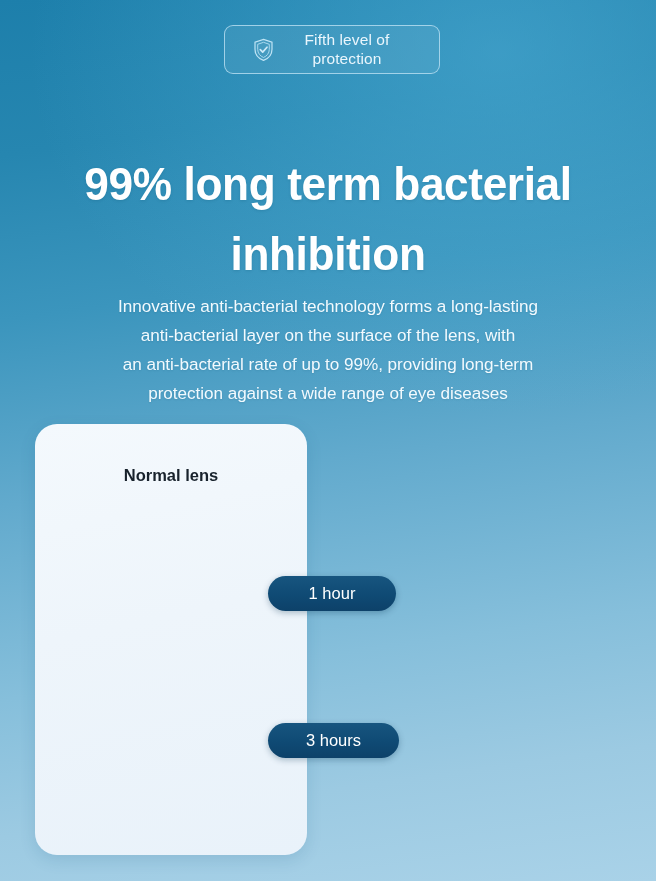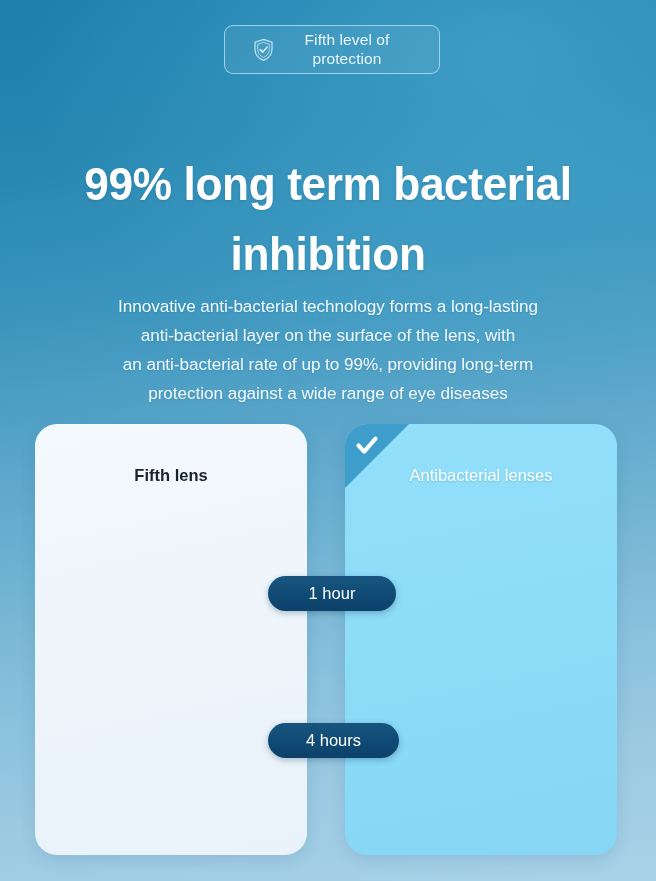--- a/index.html
+++ b/index.html
@@ -193,31 +193,21 @@
   <h1 id="headline">99% long term bacterial inhibition</h1>
 
   <p id="lede">
     <span class="line">Innovative anti-bacterial technology forms a long-lasting</span>
     <span class="line">anti-bacterial layer on the surface of the lens, with</span>
     <span class="line">an anti-bacterial rate of up to 99%, providing long-term</span>
     <span class="line">protection against a wide range of eye diseases</span>
   </p>
 
   <div class="card" id="card-normal">
-    <div class="card-title">Fifth lens</div>
+    <div class="card-title">Normal lens</div>
 
   </div>
 
-  <div class="card" id="card-anti">
-    <div id="ribbon">
-      <div class="tri"></div>
-      <svg class="tick" viewBox="0 0 24 24">
-        <path d="M3.5 11.5 L9.2 17.6 L20.5 4.6" fill="none" stroke="#ffffff" stroke-width="4.1" stroke-linecap="round" stroke-linejoin="round"></path>
-      </svg>
-    </div>
-    <div class="card-title">Antibacterial lenses</div>
-
-  </div>
 
   <div class="pill" id="pill-1h">1 hour</div>
-  <div class="pill" id="pill-4h">4 hours</div>
+  <div class="pill" id="pill-4h">3 hours</div>
 
 </div>
 
 </body></html>

